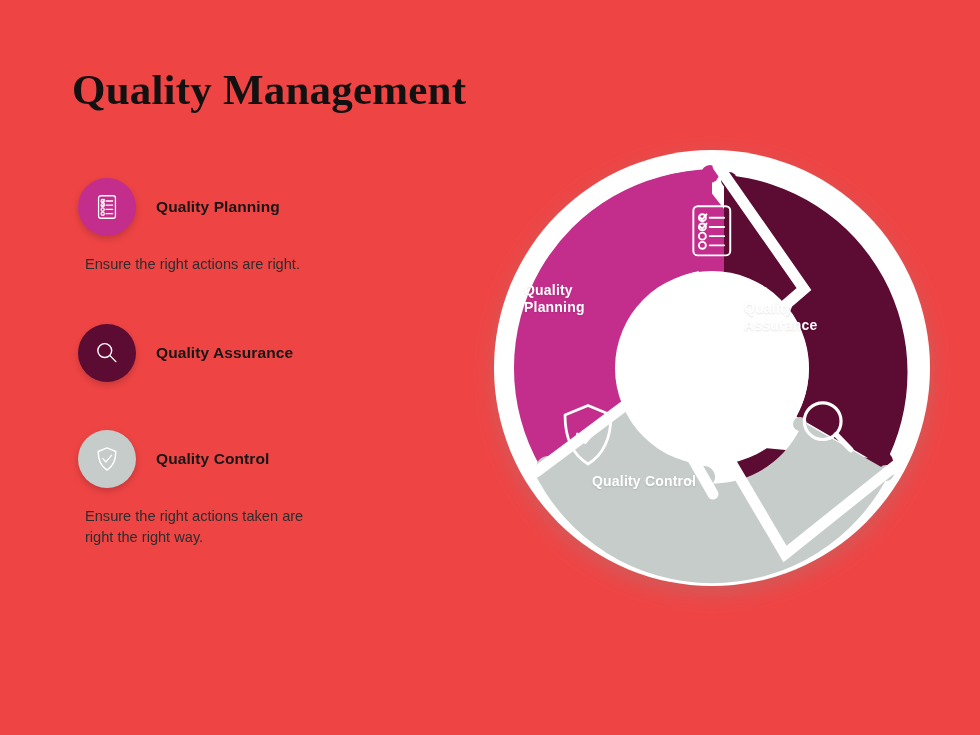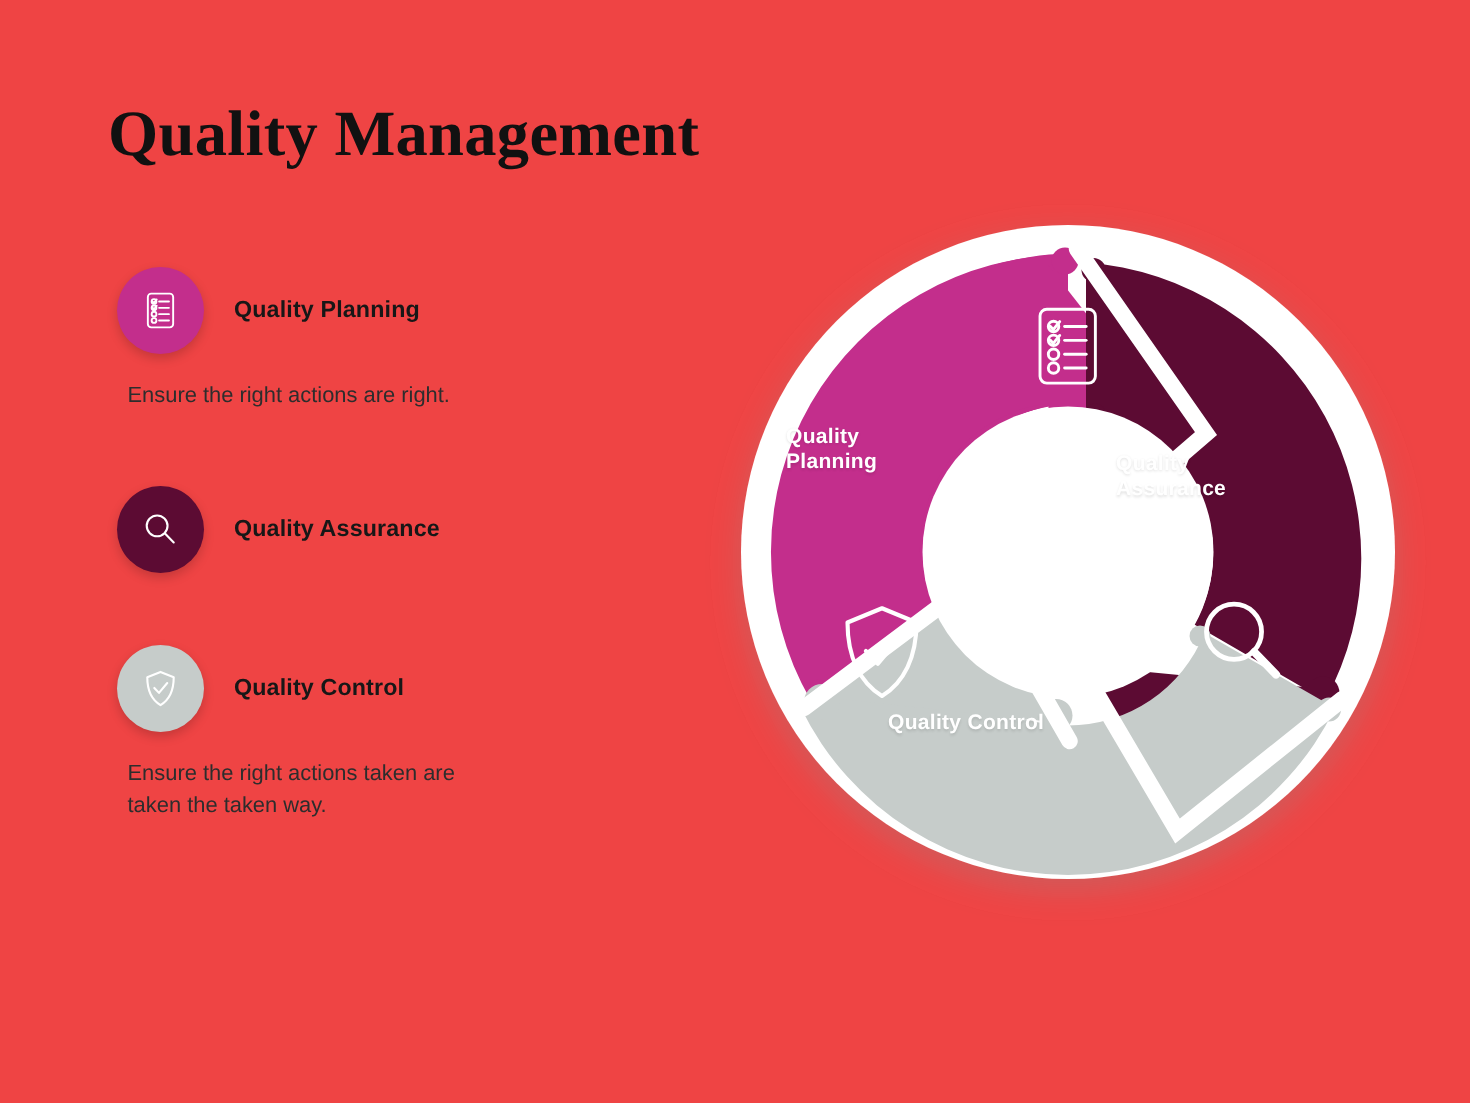--- a/index.html
+++ b/index.html
@@ -157,21 +157,21 @@
       <div class="legend-head">
         <div class="legend-badge" style="background:#C6CCCA;">
           <svg width="30" height="30" viewBox="0 0 32 32" fill="none" stroke="#ffffff" stroke-width="1.5" stroke-linecap="round" stroke-linejoin="round">
             <path d="M16 4.2 L25.4 8.0 C25.4 17.4 22.0 24.2 16 27.8
                      C10.0 24.2 6.6 17.4 6.6 8.0 Z"></path>
             <path d="M11.6 15.6 L14.9 19.1 L20.8 12.1"></path>
           </svg>
         </div>
         <div class="legend-label">Quality Control</div>
       </div>
-      <div class="legend-desc">Ensure the right actions taken are taken the taken way.</div>
+      <div class="legend-desc">Ensure the right actions taken are right the right way.</div>
     </div>
 
   </div>
 
   <div class="diagram">
     <svg viewBox="0 0 452 452" xmlns="http://www.w3.org/2000/svg">
       <defs>
         <filter id="ringShadow" x="-25%" y="-25%" width="150%" height="150%">
           <feDropShadow dx="0" dy="7" stdDeviation="11" flood-color="#8d8d8d" flood-opacity="0.33"></feDropShadow>
         </filter>

